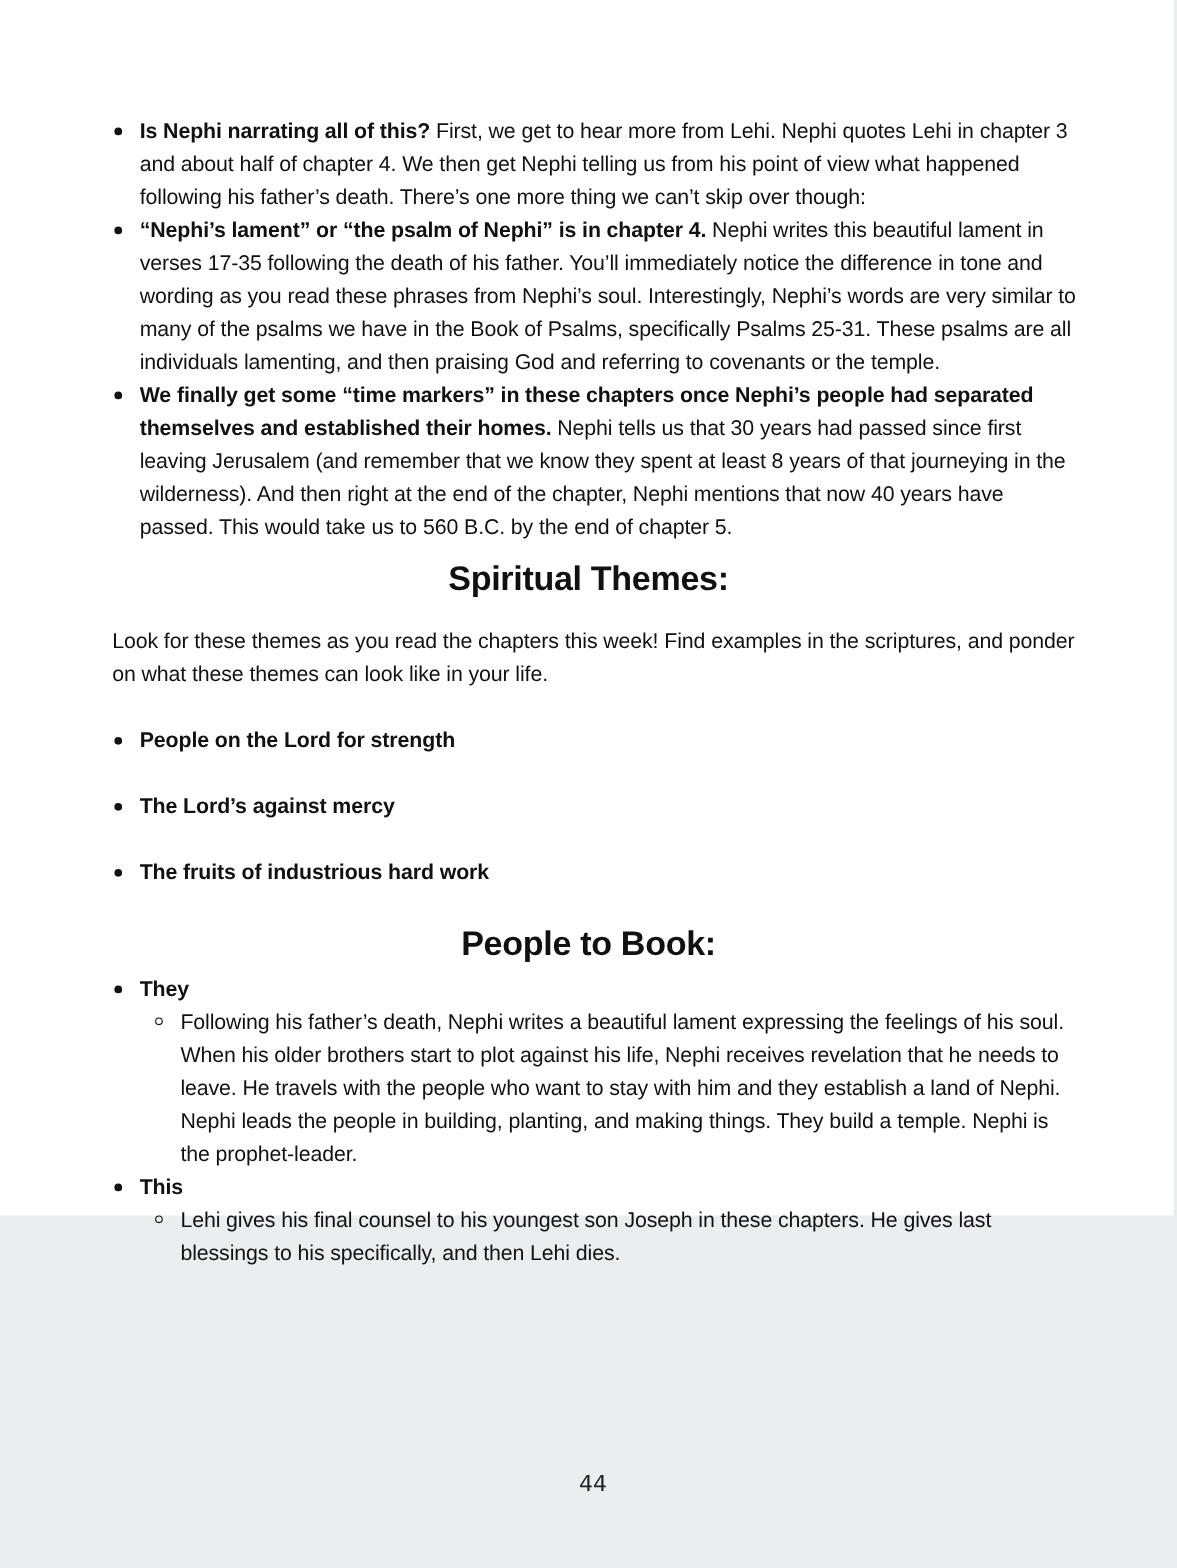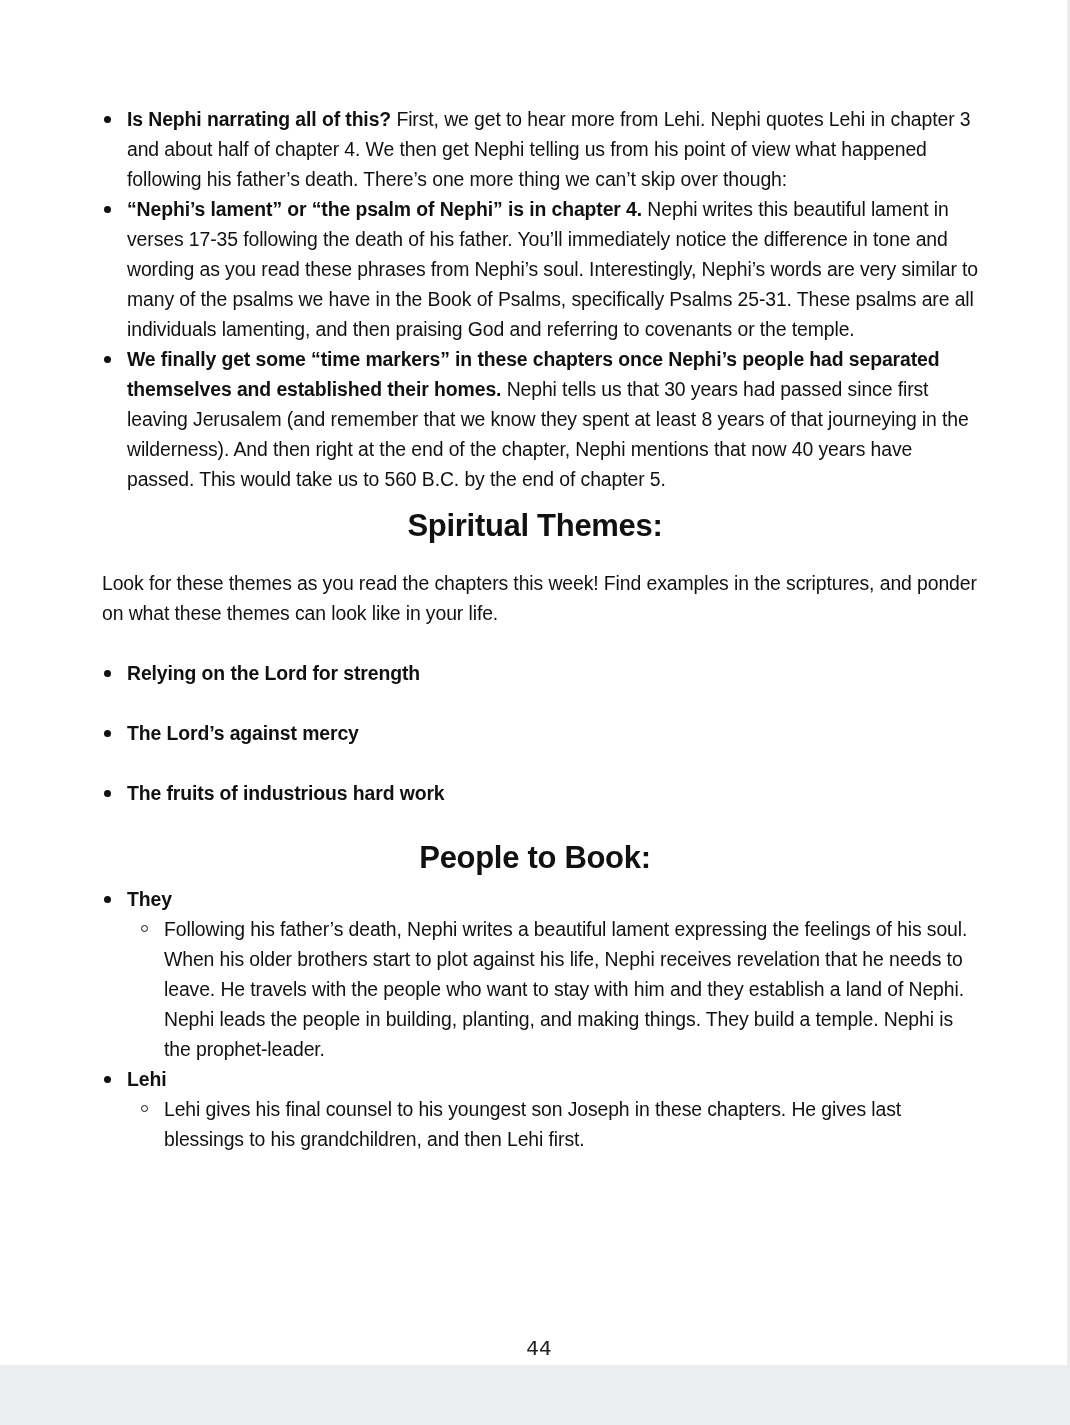--- a/index.html
+++ b/index.html
@@ -13,21 +13,21 @@
     position: relative;
     overflow: hidden;
     font-family: "Liberation Sans", "DejaVu Sans", sans-serif;
     color: #111;
   }
   .page {
     position: absolute;
     left: 0;
     top: 0;
     width: 1067px;
-    height: 1365px;
+    height: 1105px;
     background: #ffffff;
   }
   .content {
     position: absolute;
     left: 90px;
     top: 104px;
     width: 890px;
     font-size: 19.4px;
     line-height: 30px;
     letter-spacing: -0.1px;
@@ -112,38 +112,38 @@
       <li>
         <span class="b">We finally get some “time markers” in these chapters once Nephi’s people had separated themselves and established their homes.</span><span> Nephi tells us that 30 years had passed since first leaving Jerusalem (and remember that we know they spent at least 8 years of that journeying in the wilderness). And then right at the end of the chapter, Nephi mentions that now 40 years have passed. This would take us to 560 B.C. by the end of chapter 5.</span>
       </li>
     </ul>
 
     <h2 class="h-spiritual">Spiritual Themes:</h2>
 
     <p class="intro">Look for these themes as you read the chapters this week! Find examples in the scriptures, and ponder on what these themes can look like in your life.</p>
 
     <ul class="bullets themes">
-      <li class="b">Relying on the Lord for strength</li>
+      <li class="b">People on the Lord for strength</li>
       <li class="b">The Lord’s against mercy</li>
       <li class="b">The fruits of industrious hard work</li>
     </ul>
 
     <h2 class="h-people">People to Book:</h2>
 
     <ul class="bullets">
       <li>
         <span class="b">They</span>
         <ul class="sub">
           <li>Following his father’s death, Nephi writes a beautiful lament expressing the feelings of his soul. When his older brothers start to plot against his life, Nephi receives revelation that he needs to leave. He travels with the people who want to stay with him and they establish a land of Nephi. Nephi leads the people in building, planting, and making things. They build a temple. Nephi is the prophet-leader.</li>
         </ul>
       </li>
       <li>
-        <span class="b">Lehi</span>
+        <span class="b">This</span>
         <ul class="sub">
-          <li>Lehi gives his final counsel to his youngest son Joseph in these chapters. He gives last blessings to his grandchildren, and then Lehi first.</li>
+          <li>Lehi gives his final counsel to his youngest son Joseph in these chapters. He gives last blessings to his specifically, and then Lehi dies.</li>
         </ul>
       </li>
     </ul>
 
   </div>
 
   <div class="page-num">44</div>
 </div>
 
 </body></html>

